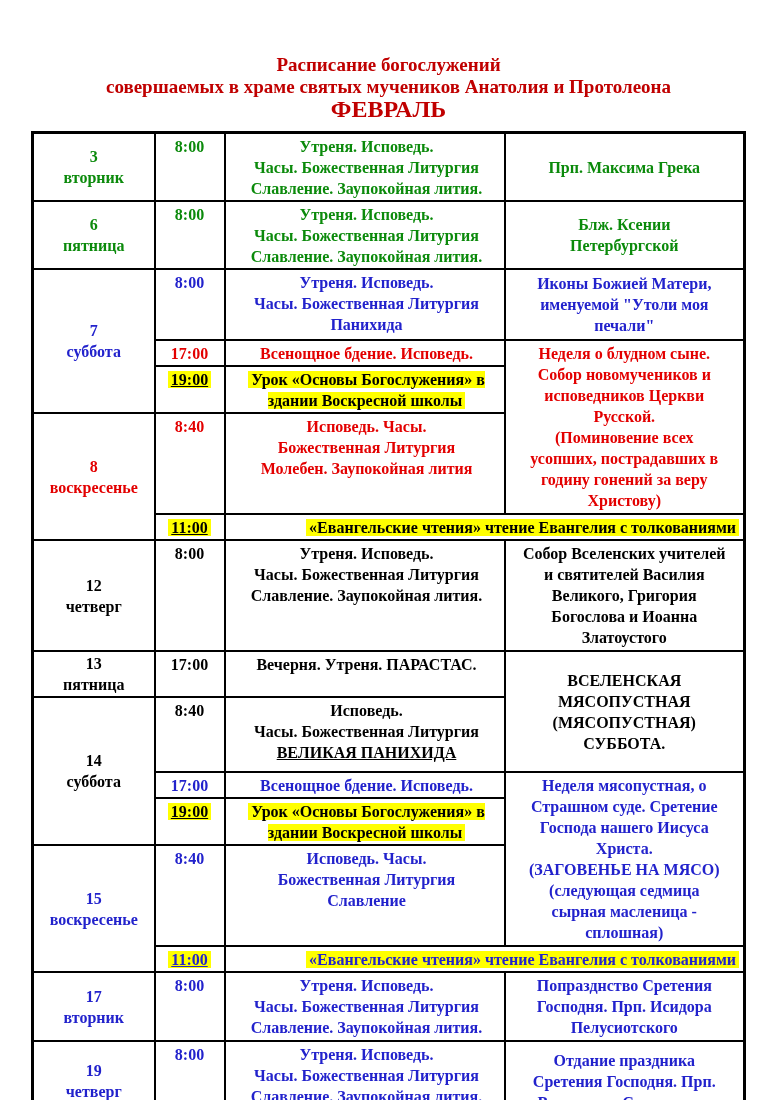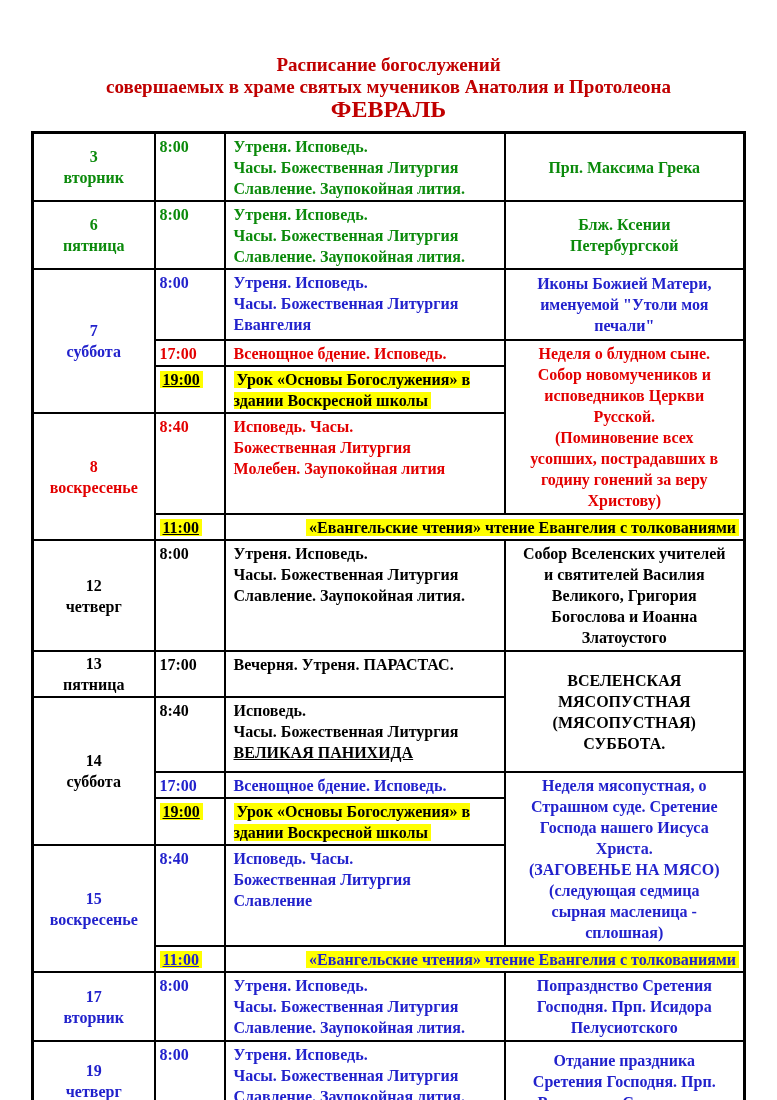--- a/index.html
+++ b/index.html
@@ -19,22 +19,22 @@
 
   
   table.schedule {
     border-collapse: collapse; table-layout: fixed;
     width: 712px; margin: 11px auto 0 auto;
     border: 3px solid #000;
   }
   td { border: 2px solid #000; padding: 1px 4px; font-size: 16px; line-height: 21px; overflow: hidden; }
 
   td.date  { text-align: center; vertical-align: middle; }
-  td.time  { text-align: left; vertical-align: top; padding-top: 2px; }
-  td.svc   { text-align: left;  vertical-align: top; padding-left: 8px; padding-top: 2px; }
+  td.time  { text-align: center; vertical-align: top; padding-top: 2px; }
+  td.svc   { text-align: center;  vertical-align: top; padding-left: 8px; padding-top: 2px; }
   td.note  { text-align: center; vertical-align: middle; padding: 2px 17px; }
   td.merged{ text-align: right; vertical-align: middle; }
 
   .green { color: var(--green); }
   .blue  { color: var(--blue); }
   .red   { color: var(--red); }
   .black { color: var(--black); }
 
   .hl { background: var(--highlight); padding: 0 3px; }
   .u  { text-decoration: underline; }
@@ -90,21 +90,21 @@
 
     <tr style="height:71px">
       <td class="date blue" rowspan="3">
         <div>7</div>
         <div>суббота</div>
       </td>
       <td class="time blue">8:00</td>
       <td class="svc blue">
         <div>Утреня. Исповедь.</div>
         <div>Часы. Божественная Литургия</div>
-        <div>Евангелия</div>
+        <div>Панихида</div>
       </td>
       <td class="note blue">Иконы Божией Матери, именуемой "Утоли моя печали"</td>
     </tr>
 
     <tr style="height:26px">
       <td class="time red">17:00</td>
       <td class="svc red">Всенощное бдение. Исповедь.</td>
       <td class="note red" rowspan="3">
         <div>Неделя о блудном сыне. Собор новомучеников и исповедников Церкви Русской.</div>
         <div class="it">(Поминовение всех усопших, пострадавших в годину гонений за веру Христову)</div>

